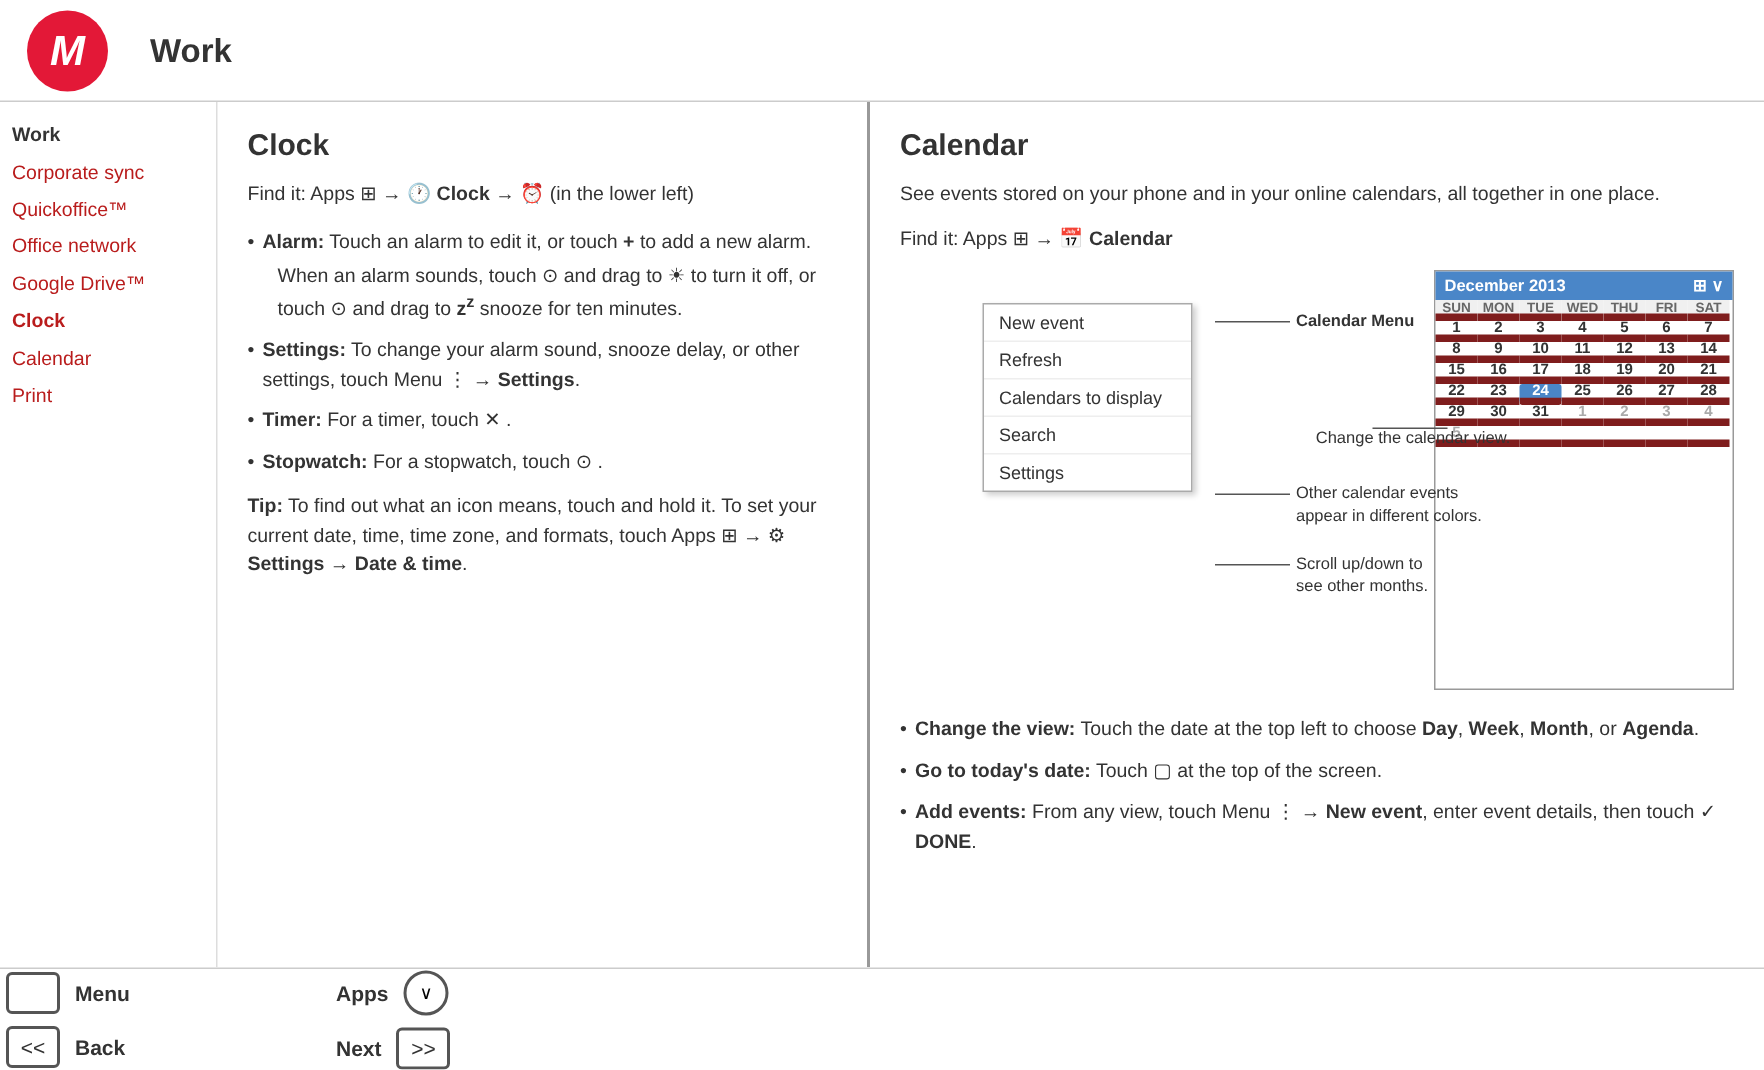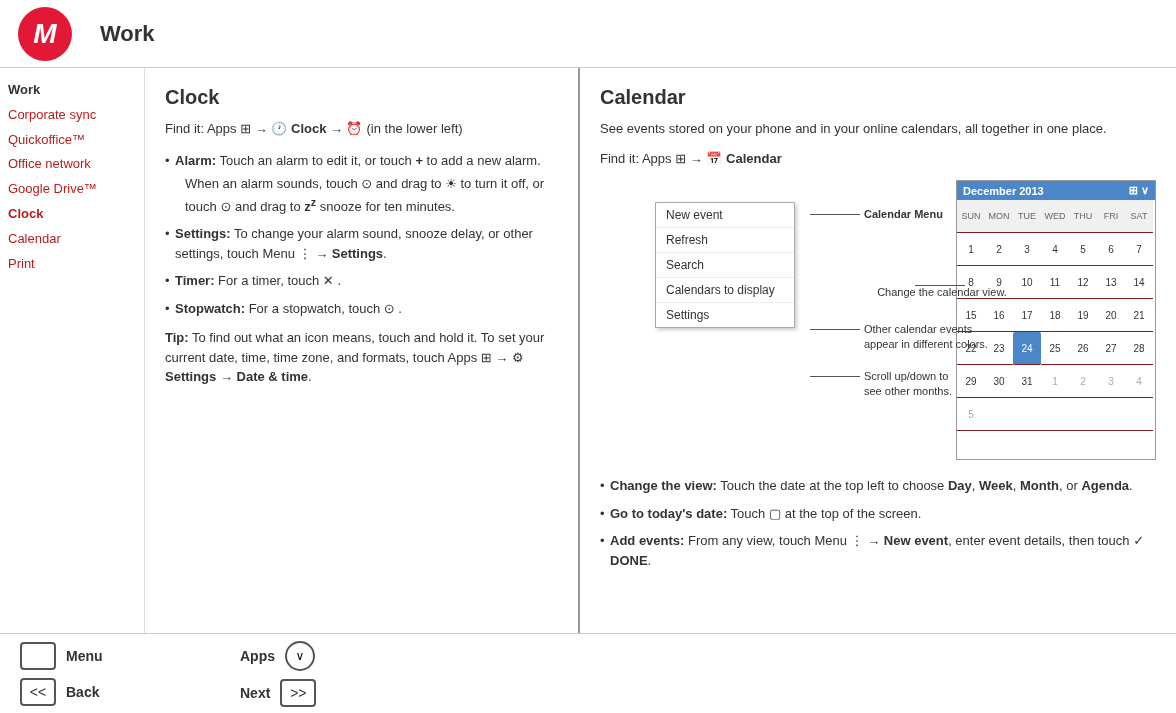--- a/index.html
+++ b/index.html
@@ -189,27 +189,28 @@
       justify-content: space-between;
       align-items: center;
       font-size: 11px;
       font-weight: bold;
     }
     .cal-row {
       display: flex;
     }
     .cal-cell {
       width: 28px;
-      height: 33px;
+      height: 14px;
       display: flex;
       align-items: center;
       justify-content: center;
       font-size: 10px;
       color: #333;
-      border-bottom: 1px solid #7f1d1d;
+      border-bottom: 5px solid #7f1d1d;
+      font-weight: bold;
     }
     .cal-cell.header-cell {
       font-size: 9px;
       color: #666;
       background: #f0f0f0;
     }
     .cal-cell.today {
       background: #4a86c8;
       color: white;
       border-radius: 2px;
@@ -232,27 +233,27 @@
       color: #333;
       border-bottom: 1px solid #eee;
       cursor: pointer;
     }
     .cal-dropdown-item:last-child {
       border-bottom: none;
     }
 
     
     .bottom-nav {
-      height: 80px;
+      height: 68px;
       border-top: 1px solid #ccc;
       display: flex;
       align-items: center;
       background: #fff;
       flex-shrink: 0;
-      padding: 0 20px;
+      padding: 0 4px;
     }
     .nav-left {
       display: flex;
       flex-direction: column;
       gap: 8px;
       width: 160px;
     }
     .nav-btn {
       display: flex;
       align-items: center;
@@ -467,22 +468,22 @@
             <div class="cal-cell"></div>
             <div class="cal-cell"></div>
             <div class="cal-cell"></div>
             <div class="cal-cell"></div>
           </div>
         </div>
 
         <div class="cal-dropdown" style="position:absolute; left:55px; top:22px;">
           <div class="cal-dropdown-item">New event</div>
           <div class="cal-dropdown-item">Refresh</div>
+          <div class="cal-dropdown-item">Calendars to display</div>
           <div class="cal-dropdown-item">Search</div>
-          <div class="cal-dropdown-item">Calendars to display</div>
           <div class="cal-dropdown-item">Settings</div>
         </div>
 
         <div style="position:absolute; left:210px; top:0; width:260px;">
 
           <div style="display:flex; align-items:center; margin-bottom:0; margin-top:28px;">
             <div style="width:50px; height:1px; background:#555;"></div>
             <span style="font-size:11px; color:#333; margin-left:4px; font-weight:bold;">Calendar Menu</span>
           </div>
 

